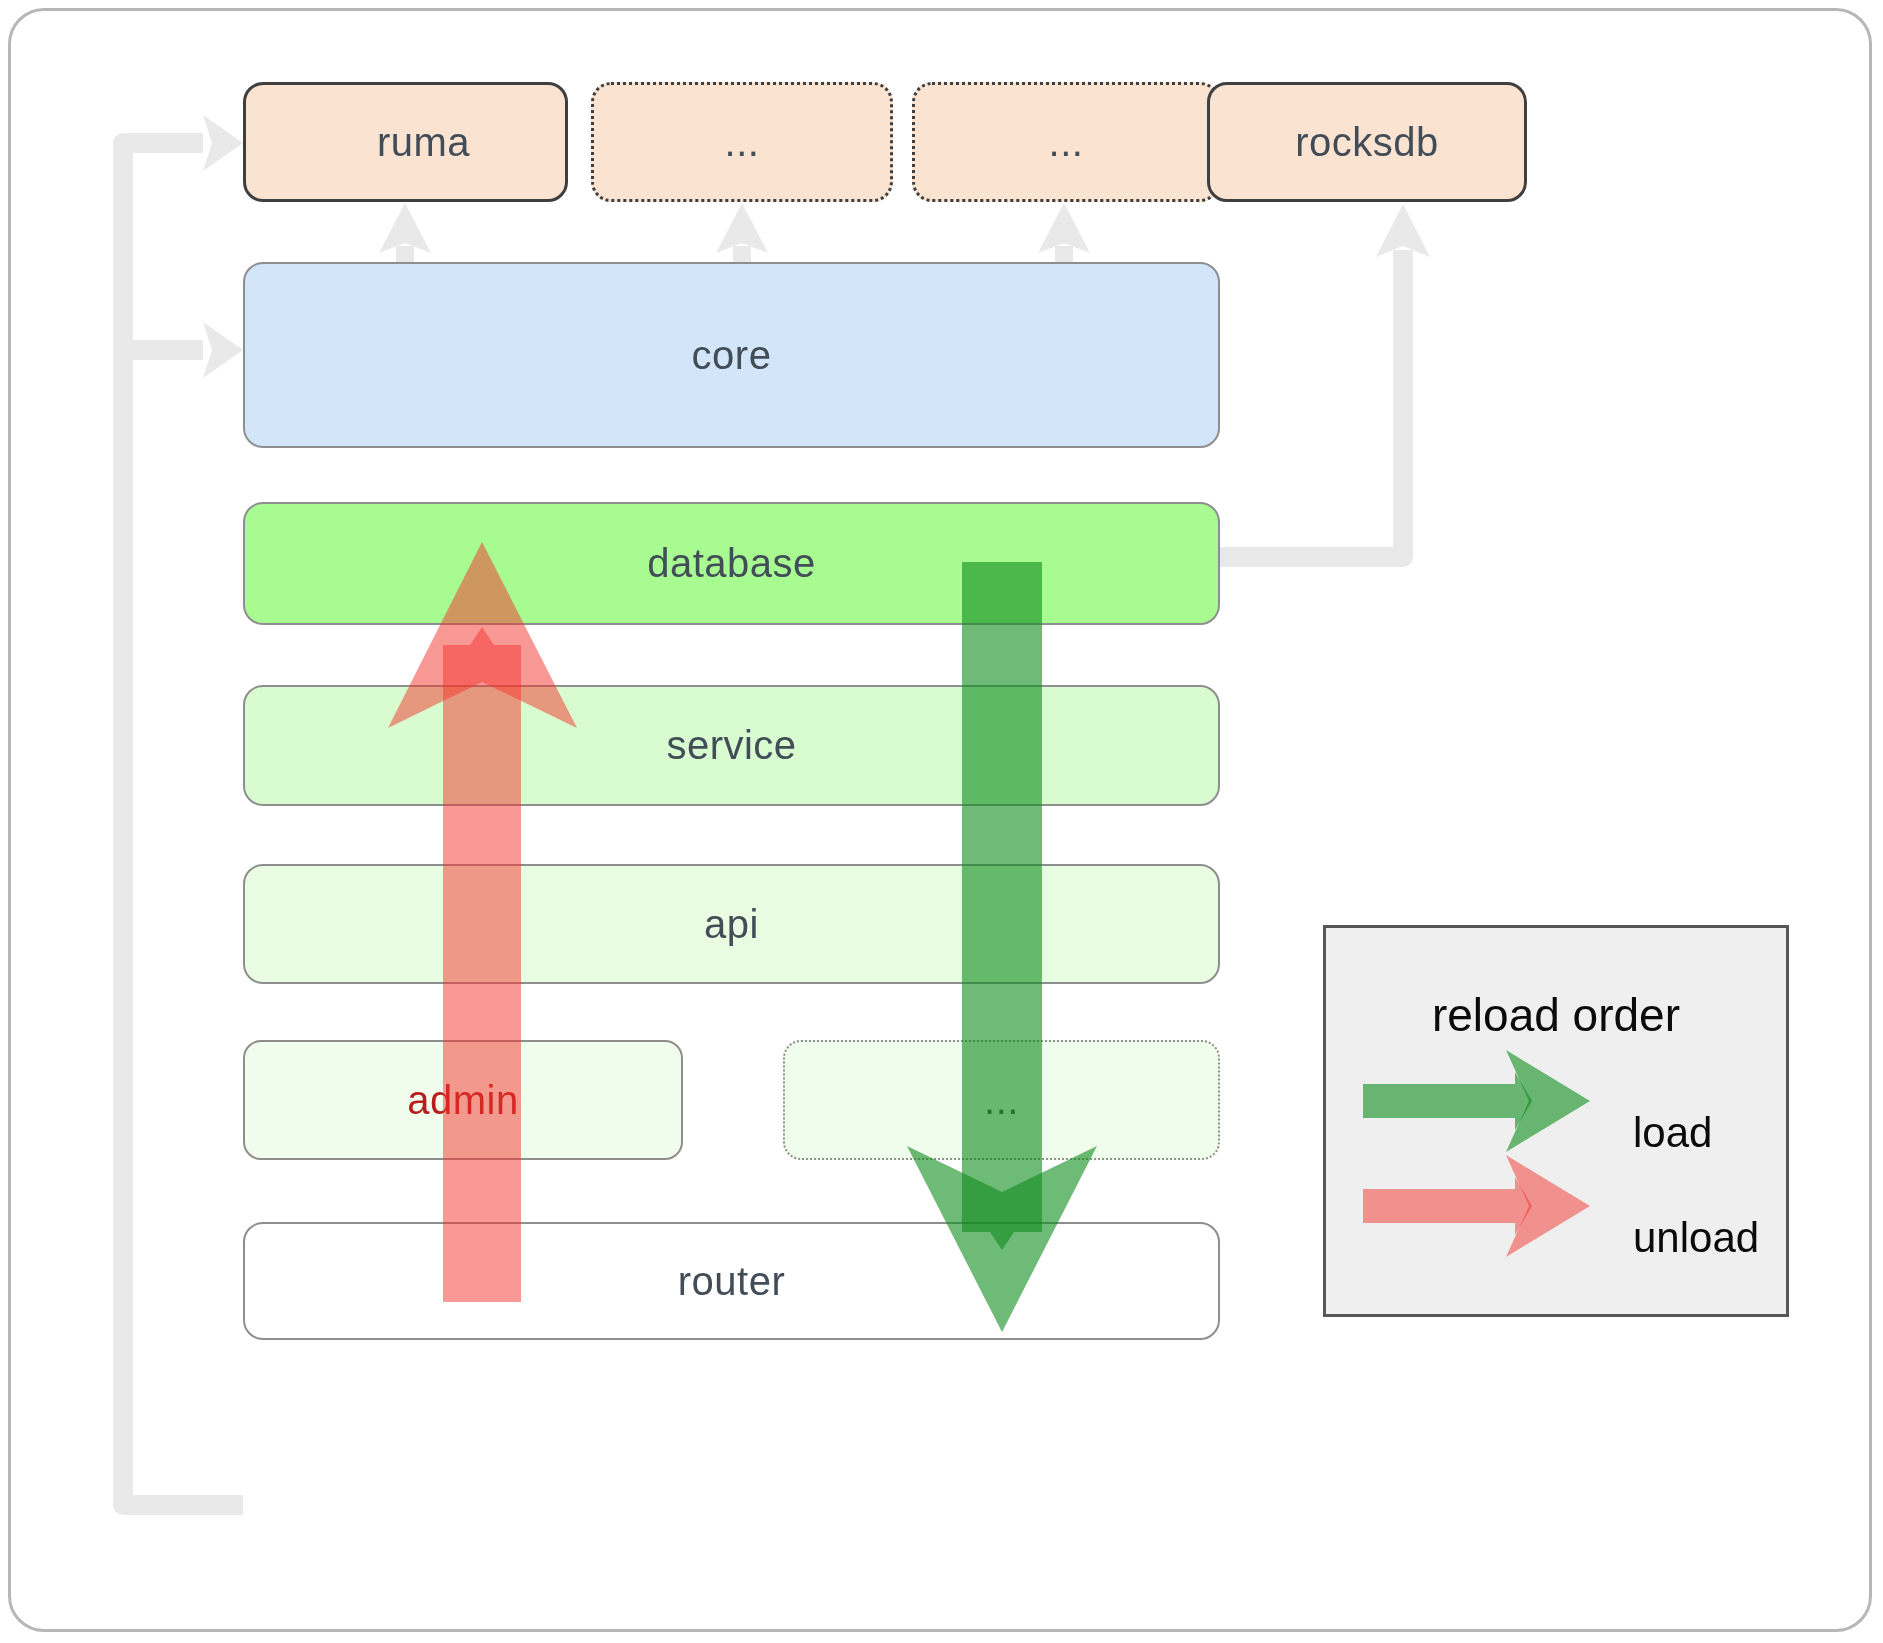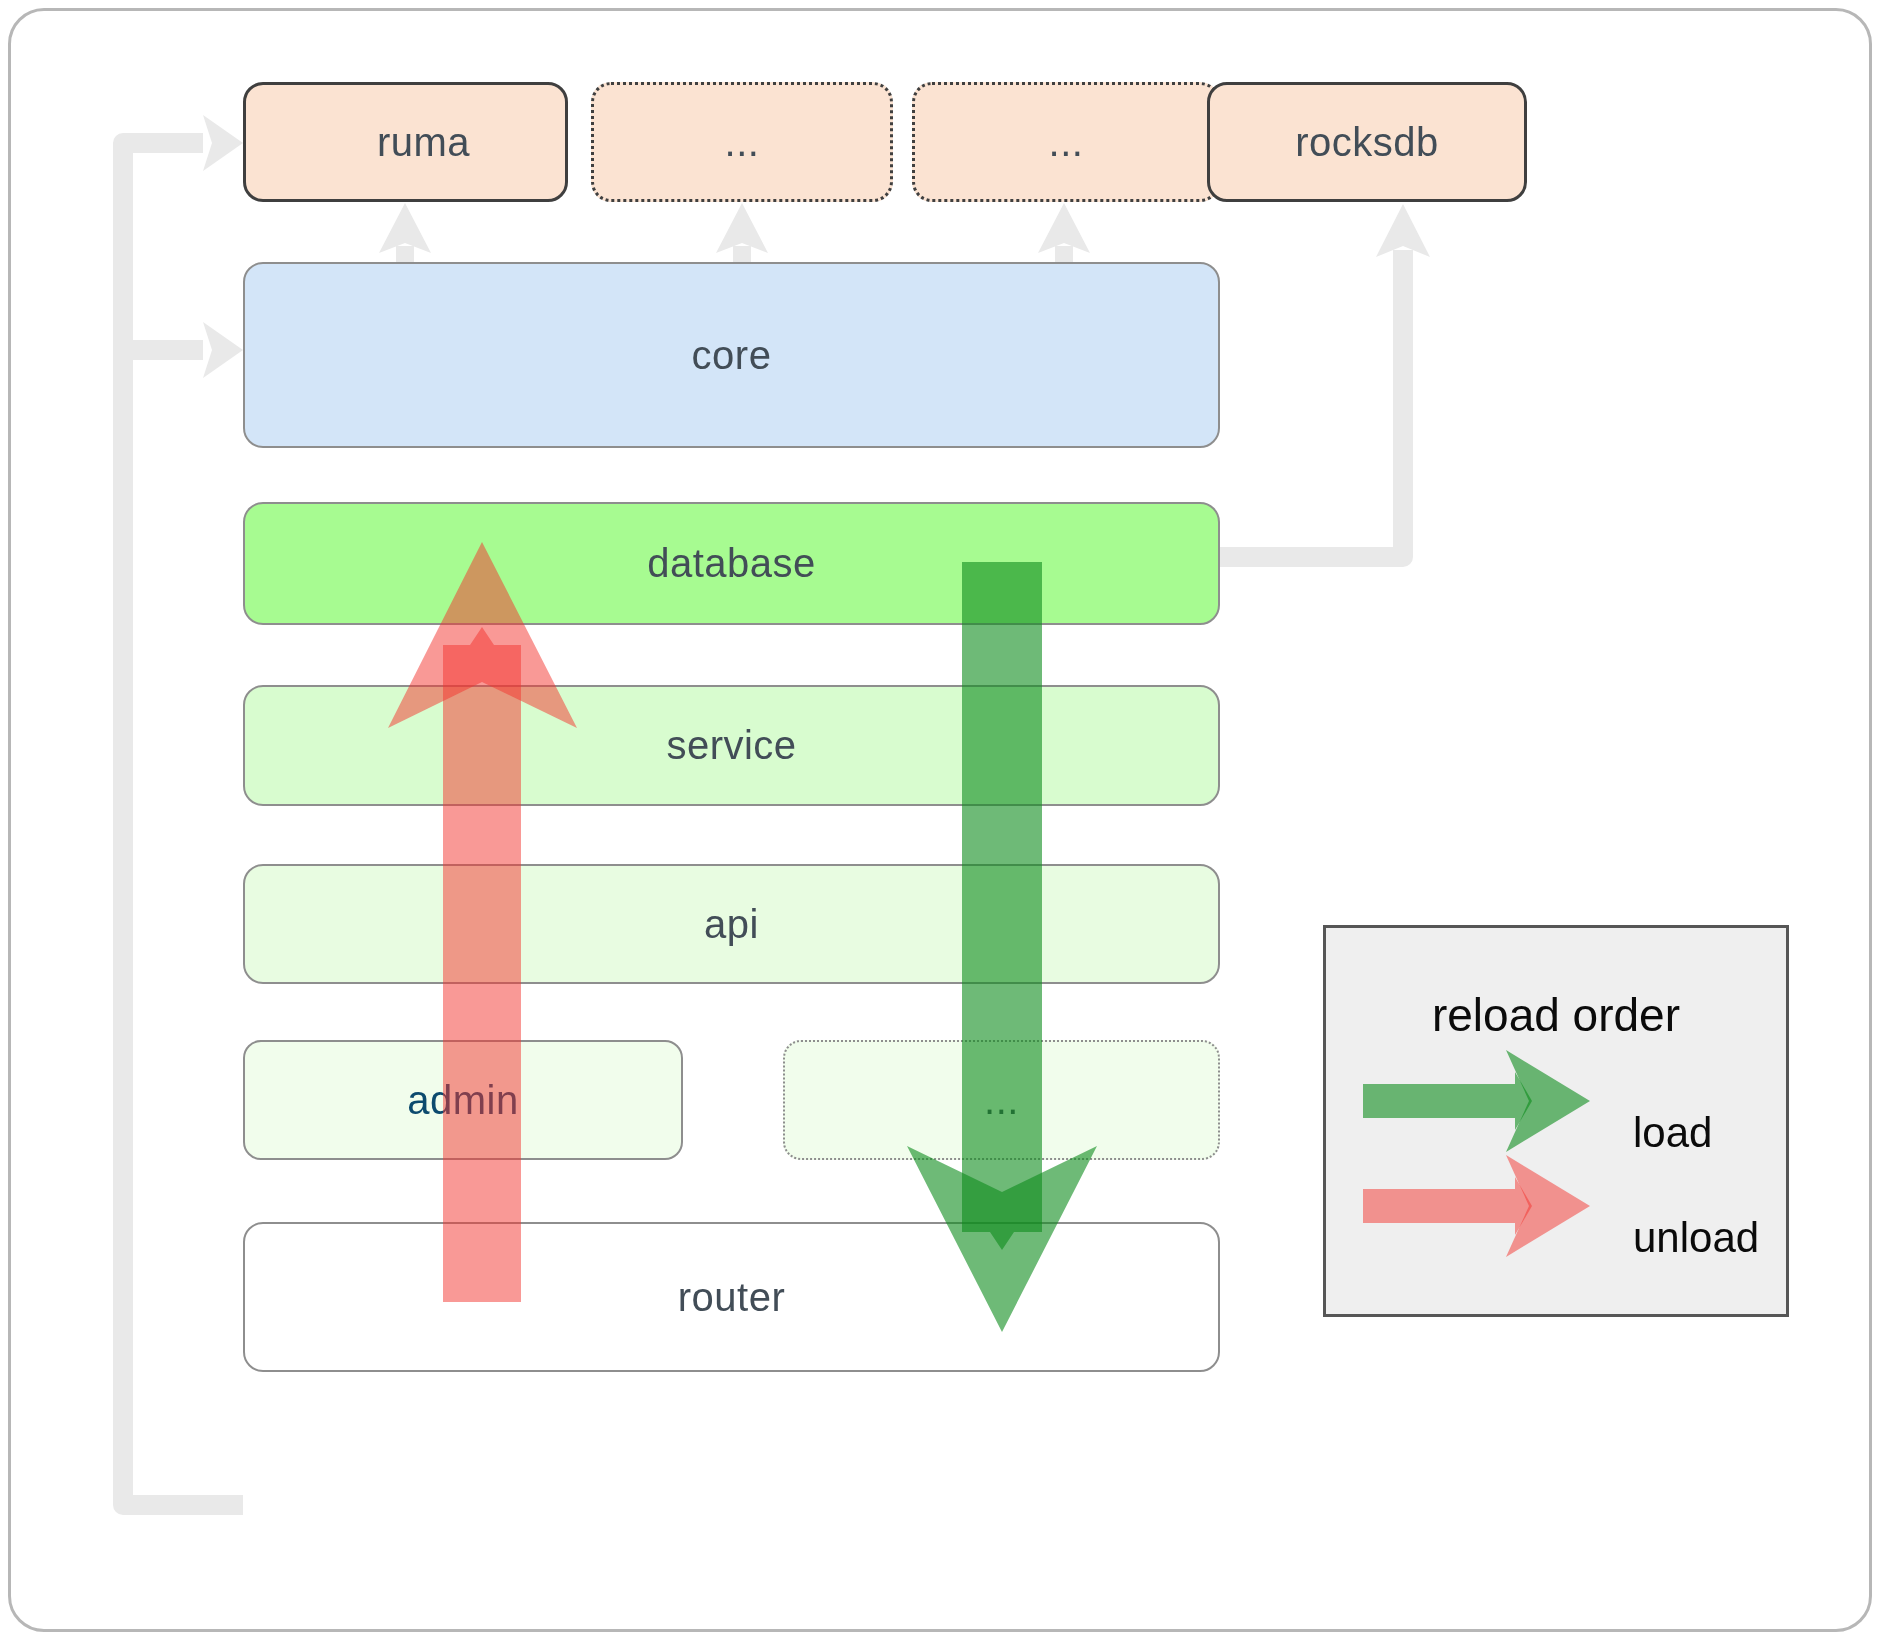--- a/index.html
+++ b/index.html
@@ -23,24 +23,24 @@
   .wide{left:243px;width:977px;border:2.5px solid var(--border_gray,#8e8e8e);border-radius:20px;}
   #b-ruma{left:243px;top:82px;width:325px;height:120px;padding-left:36px;}
   #b-dots1{left:591px;top:82px;width:302px;height:120px;}
   #b-dots2{left:912px;top:82px;width:308px;height:120px;}
   #b-rocksdb{left:1207px;top:82px;width:320px;height:120px;}
   #b-core{top:262px;height:186px;background:var(--blue_core,#d3e5f8);}
   #b-database{top:502px;height:123px;background:var(--green_database,#a7fb91);}
   #b-service{top:685px;height:121px;background:var(--green_service,#d8fccf);}
   #b-api{top:864px;height:120px;background:var(--green_api,#e8fce1);}
   #b-admin{left:243px;top:1040px;width:440px;height:120px;background:var(--green_faint,#f1fdec);
-           border:2.5px solid var(--border_gray,#8e8e8e);border-radius:18px;color:#0c4a6e;}
+           border:2.5px solid var(--border_gray,#8e8e8e);border-radius:18px;color:#b91c1c;}
   #b-dots3{left:783px;top:1040px;width:437px;height:120px;background:var(--green_faint,#f1fdec);
            border:2.5px dotted var(--border_gray,#8e8e8e);border-radius:18px;}
-  #b-router{top:1222px;height:150px;background:var(--white_router,#ffffff);text-align:center;}
+  #b-router{top:1222px;height:118px;background:var(--white_router,#ffffff);text-align:center;}
   #b-conduwuit{top:1442px;height:120px;background:var(--navy_conduwuit,#0d4a9f);
            border:3px solid #060606;border-radius:18px;color:#ffffff;}
   #legend{
     position:absolute;left:1323px;top:925px;width:466px;height:392px;z-index:2;
     background:var(--legend_bg,#efefef);border:3px solid #565656;box-sizing:border-box;
   }
   #legend-title{
     position:absolute;left:0;top:63px;width:100%;transform:translateY(-50%);
     text-align:center;font-size:46px;color:#0b0b0b;margin-top:24px;
   }

